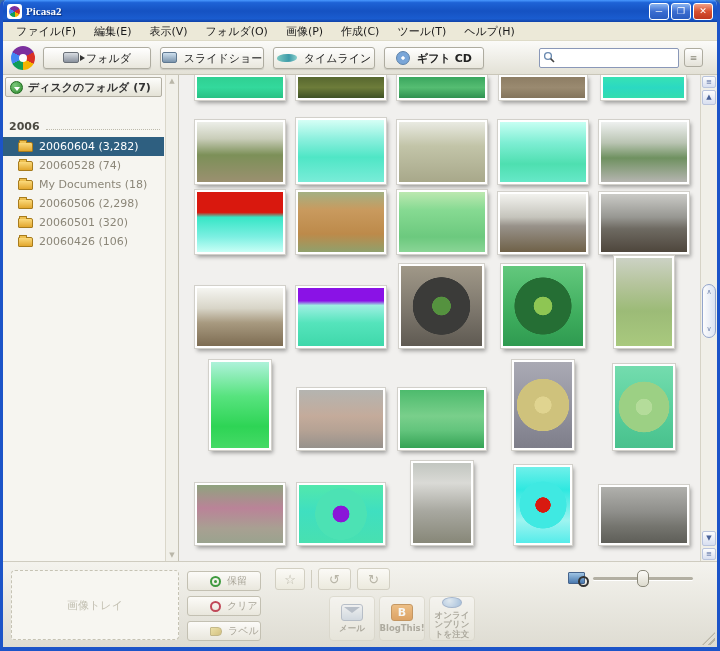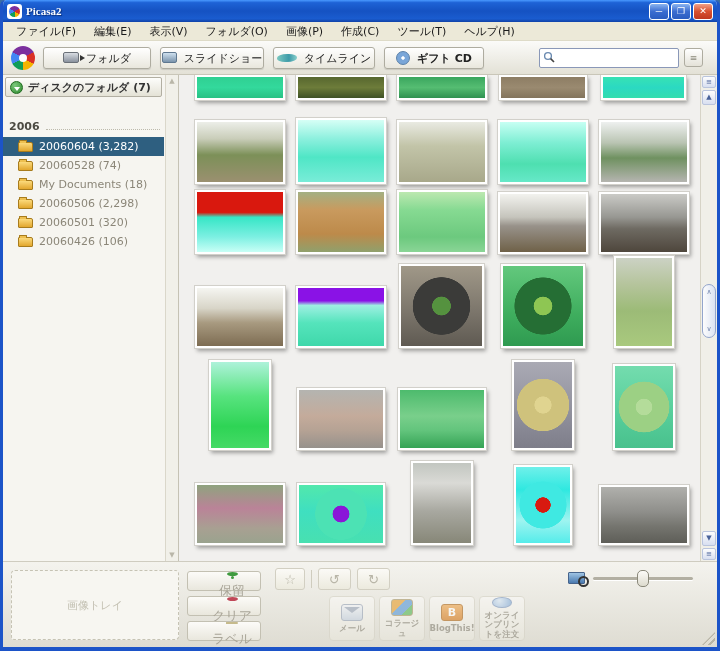--- a/index.html
+++ b/index.html
@@ -95,21 +95,21 @@
 
   
   .statusbar { height:13px; flex:0 0 13px; background:linear-gradient(180deg,#9dc0d8 0%,#5f8cb0 35%,#41709b 100%); border-top:1px solid #b8d0e0;
     display:flex; align-items:center; justify-content:center; gap:26px; color:#fff; font-size:10px; font-weight:bold; line-height:13px; }
 
   
   .bottombar { height:86px; flex:0 0 86px; background:linear-gradient(180deg,#f4f3ee,#dedcd2); position:relative; border-top:1px solid #cfccc0; }
   .tray { position:absolute; left:8px; top:8px; width:168px; bottom:7px; background:#f7f6f1; border:1px dashed #c6c3b4; border-radius:4px; display:flex; align-items:center; justify-content:center; font-size:11px; color:#c3c0b2; }
   .tray-btns { position:absolute; left:184px; top:9px; display:flex; flex-direction:column; gap:5px; }
   .tray-btn { width:74px; height:20px; border:1px solid #c3c0b2; border-radius:3px; background:linear-gradient(180deg,#fcfbf8,#e9e7dd);
-    display:flex; align-items:center; gap:6px; padding-left:16px; font-size:13px; color:#a9a598;flex-direction:column; }
+    display:flex; align-items:center; gap:6px; padding-left:22px; font-size:10px; color:#a9a598; }
   .ic-hold { width:11px; height:11px; border:2px solid #3f9a3f; border-radius:50%; position:relative; }
   .ic-hold::after { content:""; position:absolute; left:2px; top:2px; width:3px; height:3px; border-radius:50%; background:#3f9a3f; }
   .ic-clear { width:11px; height:11px; border:2px solid #c04858; border-radius:50%; }
   .ic-label { width:12px; height:9px; background:linear-gradient(135deg,#e8d88a,#c8b058); border:1px solid #b0a060; border-radius:1px 4px 4px 1px; opacity:.7; }
   .quick-btns { position:absolute; left:272px; top:6px; display:flex; align-items:center; gap:6px; }
   .q-btn { height:22px; border:1px solid #d2cfc2; border-radius:3px; background:linear-gradient(180deg,#fbfaf6,#eceade); color:#b9b6a8; display:flex; align-items:center; justify-content:center; }
   .q-star { width:30px; font-size:13px; }
   .q-rot { width:33px; font-size:13px; }
   .q-sep { width:1px; height:18px; background:#cfccbe; }
   .big-btns { position:absolute; left:326px; top:34px; bottom:6px; display:flex; gap:4px; }
@@ -375,24 +375,20 @@
       <div class="q-sep"></div>
       <div class="q-btn q-rot">↺</div>
       <div class="q-btn q-rot">↻</div>
     </div>
     <div class="big-btns">
         <div class="big-btn">
           <span class="bicon mail-icon"></span>
           <span class="blabel">メール</span>
         </div>
         <div class="big-btn">
-          <span class="bicon collage-icon"></span>
-          <span class="blabel">コラージュ</span>
-        </div>
-        <div class="big-btn">
           <span class="bicon blog-icon">B</span>
           <span class="blabel">BlogThis!</span>
         </div>
         <div class="big-btn">
           <span class="bicon online-print-icon"></span>
           <span class="blabel">オンラインプリントを注文</span>
         </div>
       </div>
     <div class="zoomctl">
       <div class="zoom-pic"></div>

